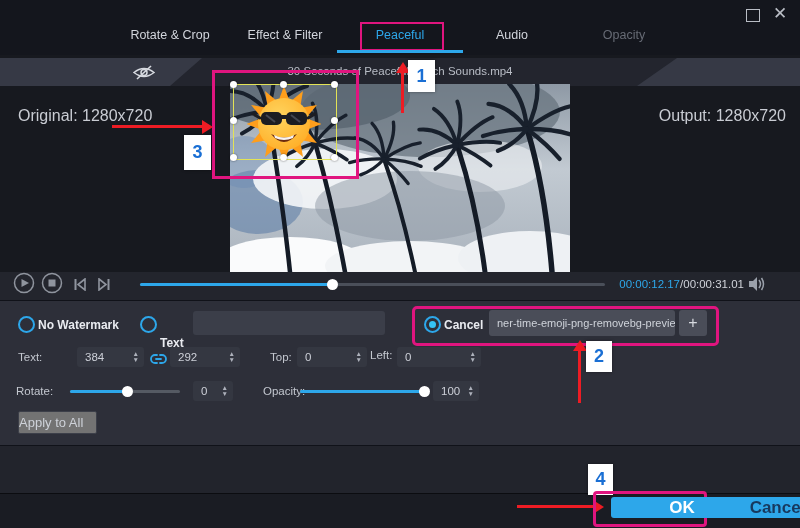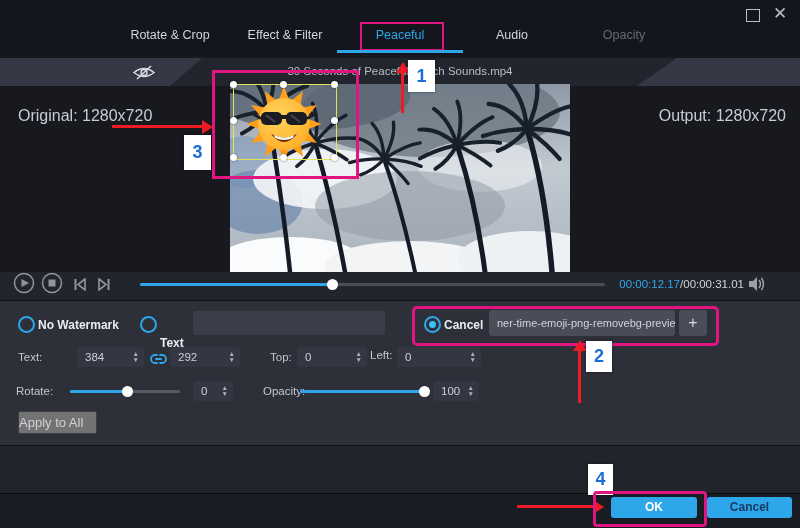--- a/index.html
+++ b/index.html
@@ -60,22 +60,22 @@
   .spin .arrows{display:flex;flex-direction:column;padding-right:5px;}
   .spin .arrows span{font-size:6.5px;line-height:6px;color:#aeb2bc;cursor:pointer;}
   .slider-track{height:3px;background:#555a63;border-radius:2px;}
   .slider-fill{height:3px;background:#2da7ea;border-radius:2px;}
   .slider-knob{width:11px;height:11px;border-radius:50%;background:#fff;margin-top:-4px;}
   .dbtn{background:#737373;border:1px solid #3c3f49;border-radius:2px;color:#ced2d9;
         font-size:13px;text-align:left;cursor:pointer;}
   
   .midstrip{left:0;top:445px;width:800px;height:48px;background:#22242c;border-top:1px solid #101219;}
   .botstrip{left:0;top:493px;width:800px;height:35px;background:#1a1c23;border-top:1px solid #0b0c10;}
-  .bluebtn{background:#2da7ea;border-radius:3px;font-size:12px;font-weight:bold;
-           text-align:center;line-height:21px;cursor:pointer;}
+  .bluebtn{background:#2da7ea;border-radius:3px;font-size:17px;font-weight:bold;
+           text-align:center;line-height:21px;cursor:pointer;padding-left:28px;}
 </style>
 </head>
 <body>
 
 <div id="app">
 
   <div class="abs win-max"></div>
   <div class="abs win-close">✕</div>
 
   <div class="abs tab" style="left:170px">Rotate &amp; Crop</div>

